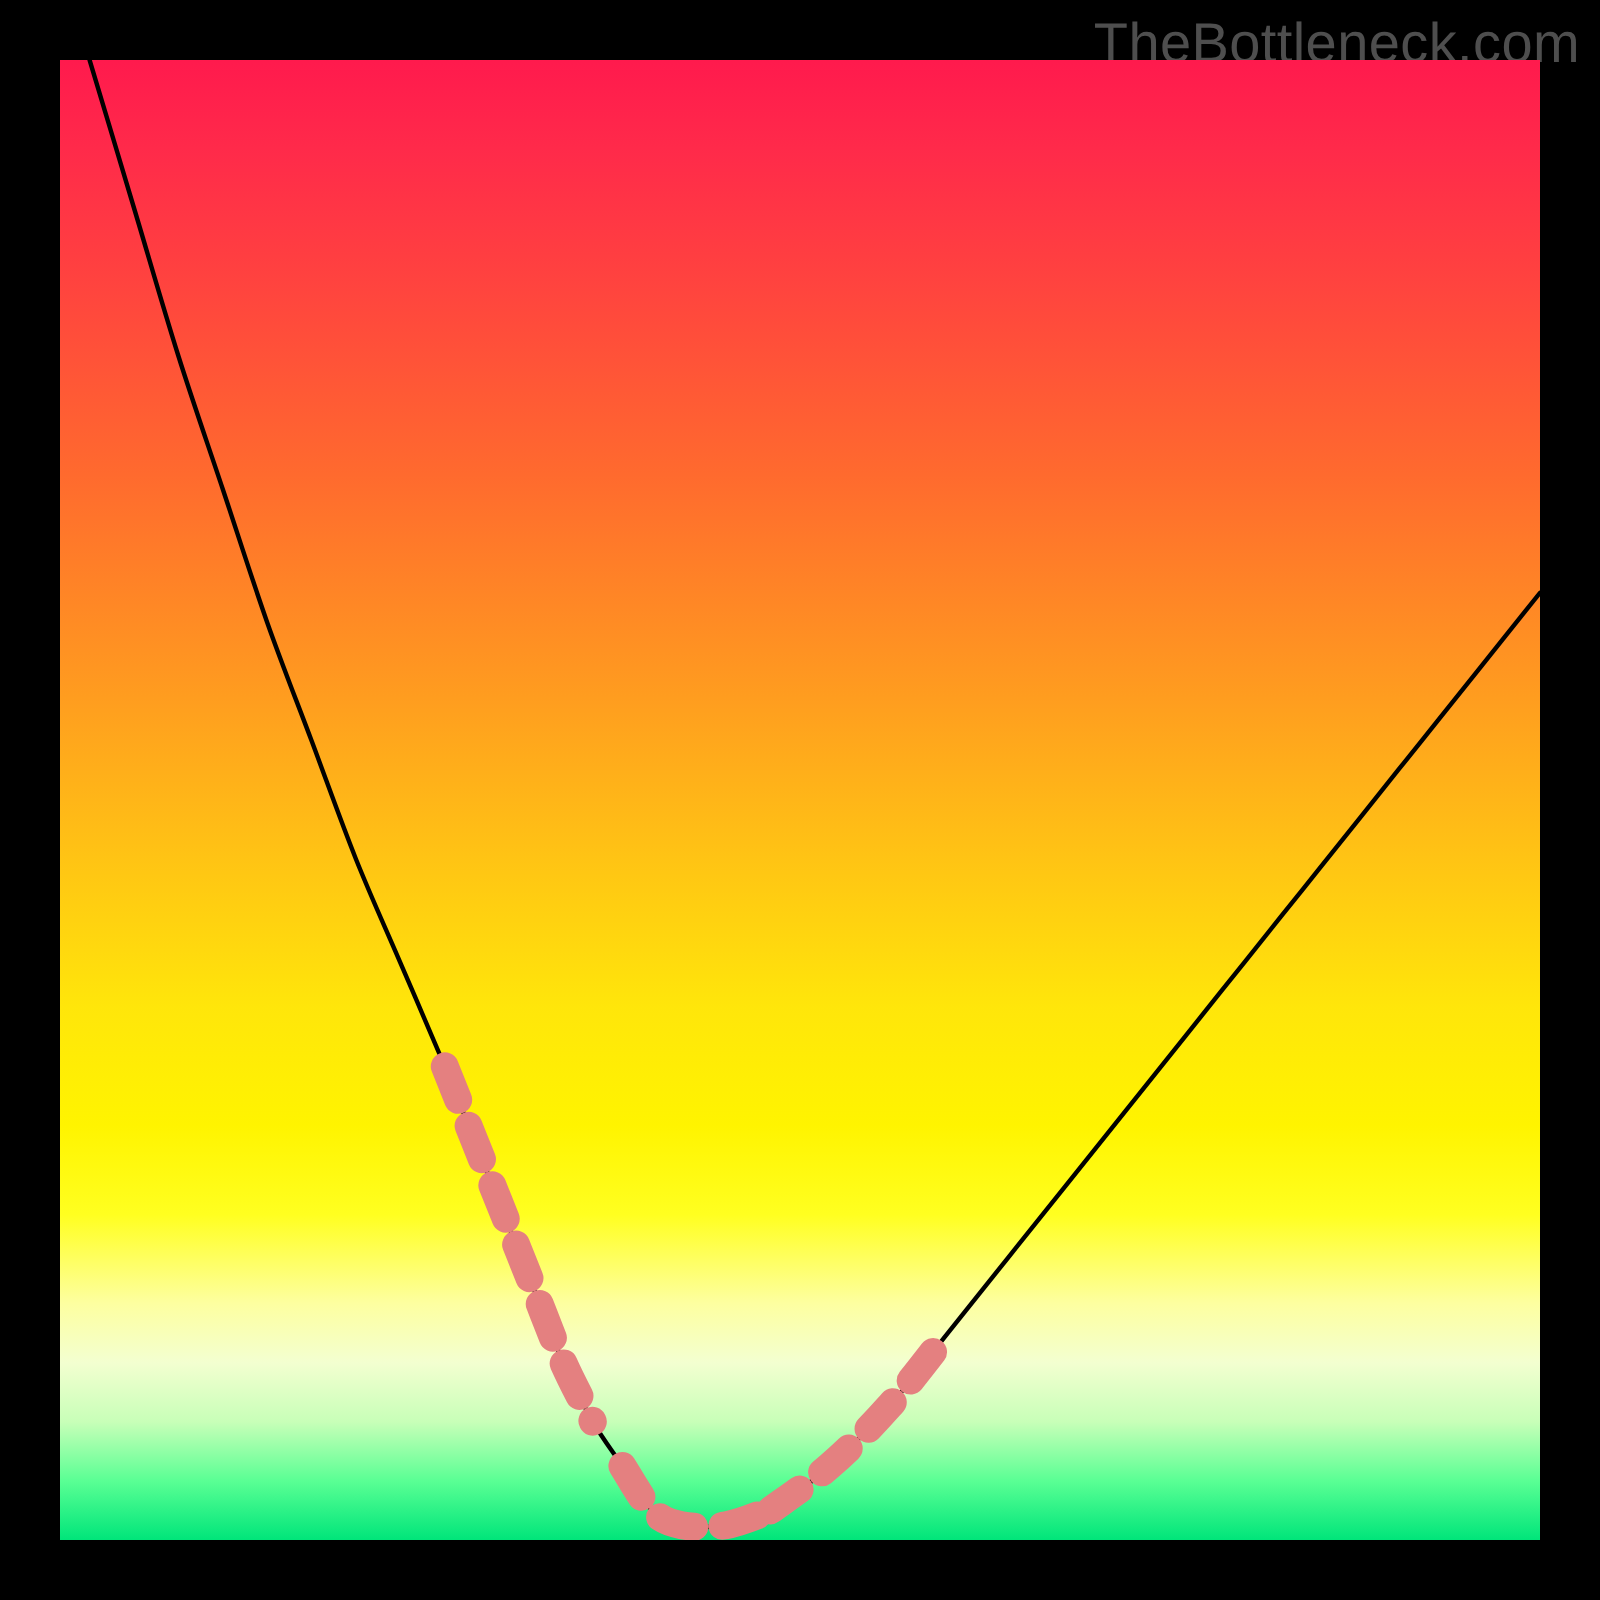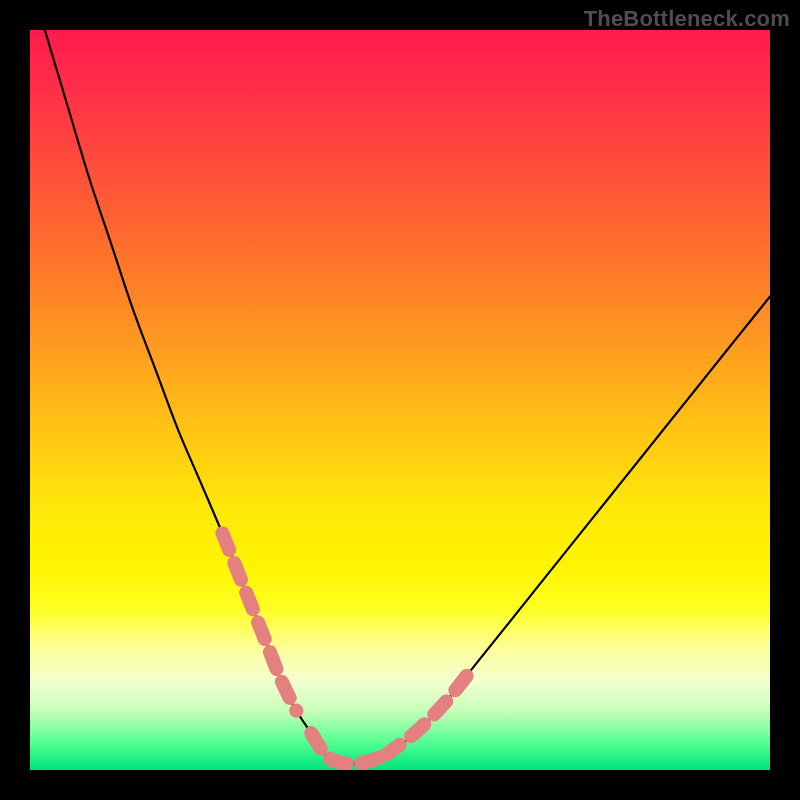--- a/index.html
+++ b/index.html
@@ -43,22 +43,22 @@
       #f3ffd0 88%,
       #c8ffb8 92%,
       #5aff94 96%,
       #00e57a 100%
     );
   }
   .watermark {
     position: absolute;
     top: 6px;
     right: 10px;
-    font-size: 22px;
-    font-weight: 700;
+    font-size: 28px;
+    font-weight: 400;
     color: #4e4e4e;
     letter-spacing: 0.2px;
     user-select: none;
   }
   svg.curve {
     position: absolute;
     inset: 0;
   }
 </style>
 </head>

